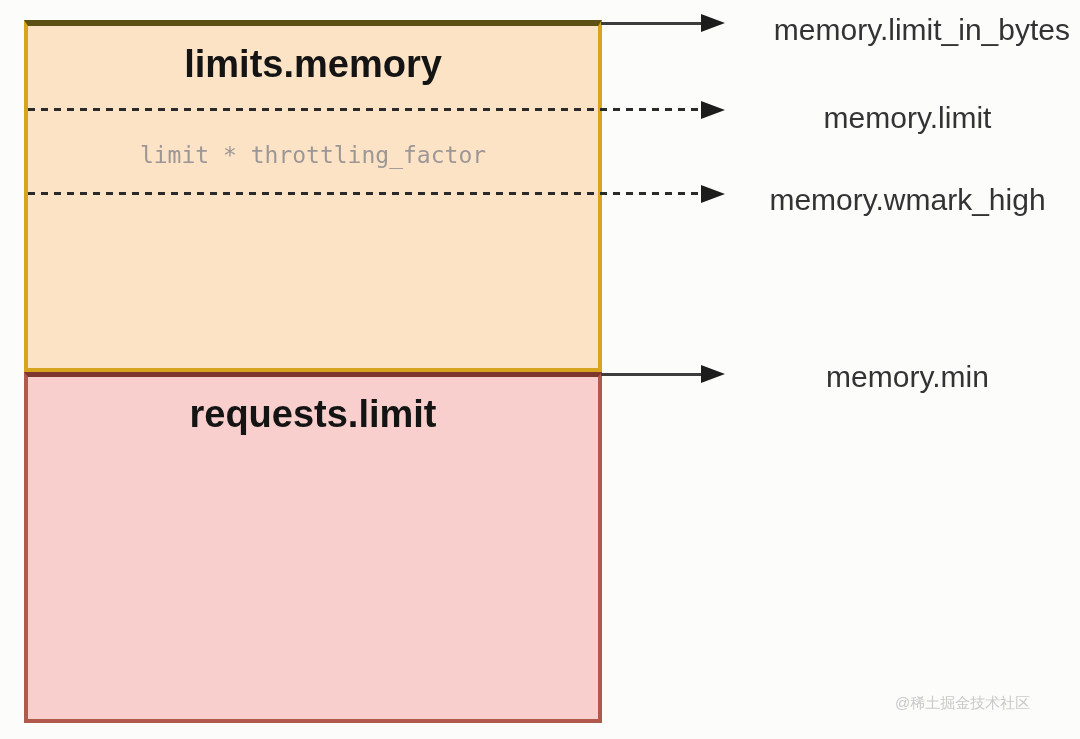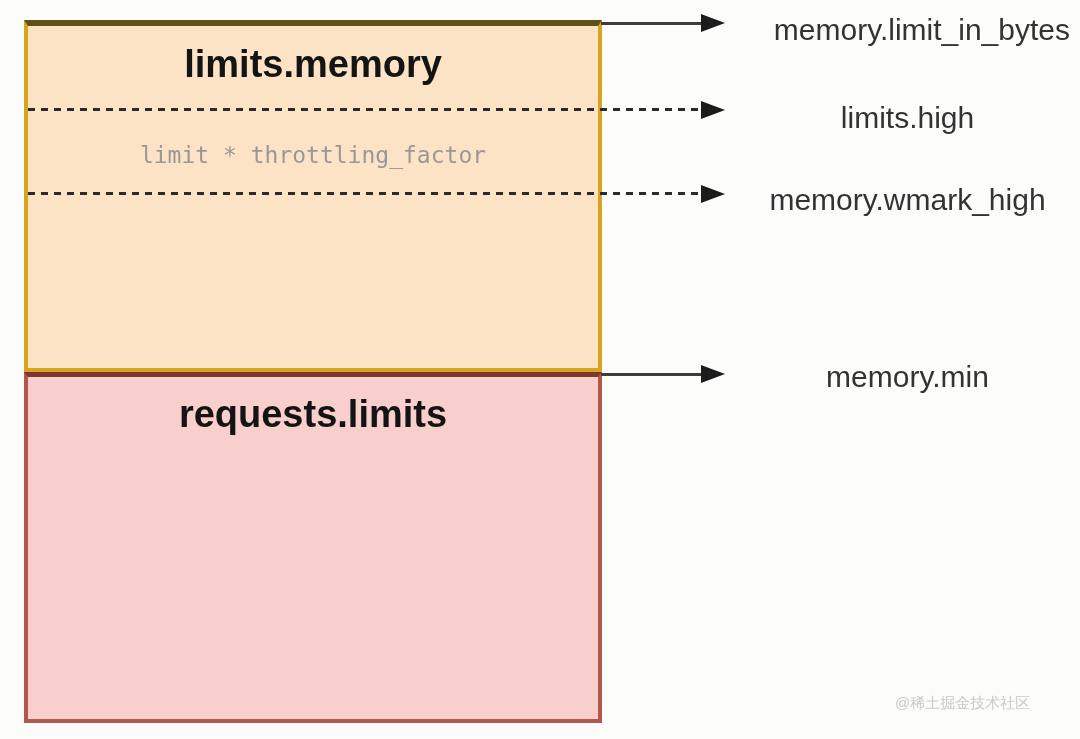--- a/index.html
+++ b/index.html
@@ -76,34 +76,34 @@
 </style>
 </head>
 <body>
 
 <div class="canvas">
 
   <div class="box limits"></div>
   <div class="box requests"></div>
 
   <div class="box-title limits-title">limits.memory</div>
-  <div class="box-title requests-title">requests.limits</div>
+  <div class="box-title requests-title">requests.limit</div>
 
   <div class="inner-label throttling">limit * throttling_factor</div>
 
   <div class="line solid l-limit"></div>
   <div class="line dashed l-high"></div>
   <div class="line dashed l-wmark"></div>
   <div class="line solid l-min"></div>
 
   <div class="arrowhead a-limit"></div>
   <div class="arrowhead a-high"></div>
   <div class="arrowhead a-wmark"></div>
   <div class="arrowhead a-min"></div>
 
   <div class="ref-label r-limit">memory.limit_in_bytes</div>
-  <div class="ref-label r-high">limits.high</div>
+  <div class="ref-label r-high">memory.limit</div>
   <div class="ref-label r-wmark">memory.wmark_high</div>
   <div class="ref-label r-min">memory.min</div>
 
   <div class="watermark">@稀土掘金技术社区</div>
 
 </div>
 
 </body></html>

